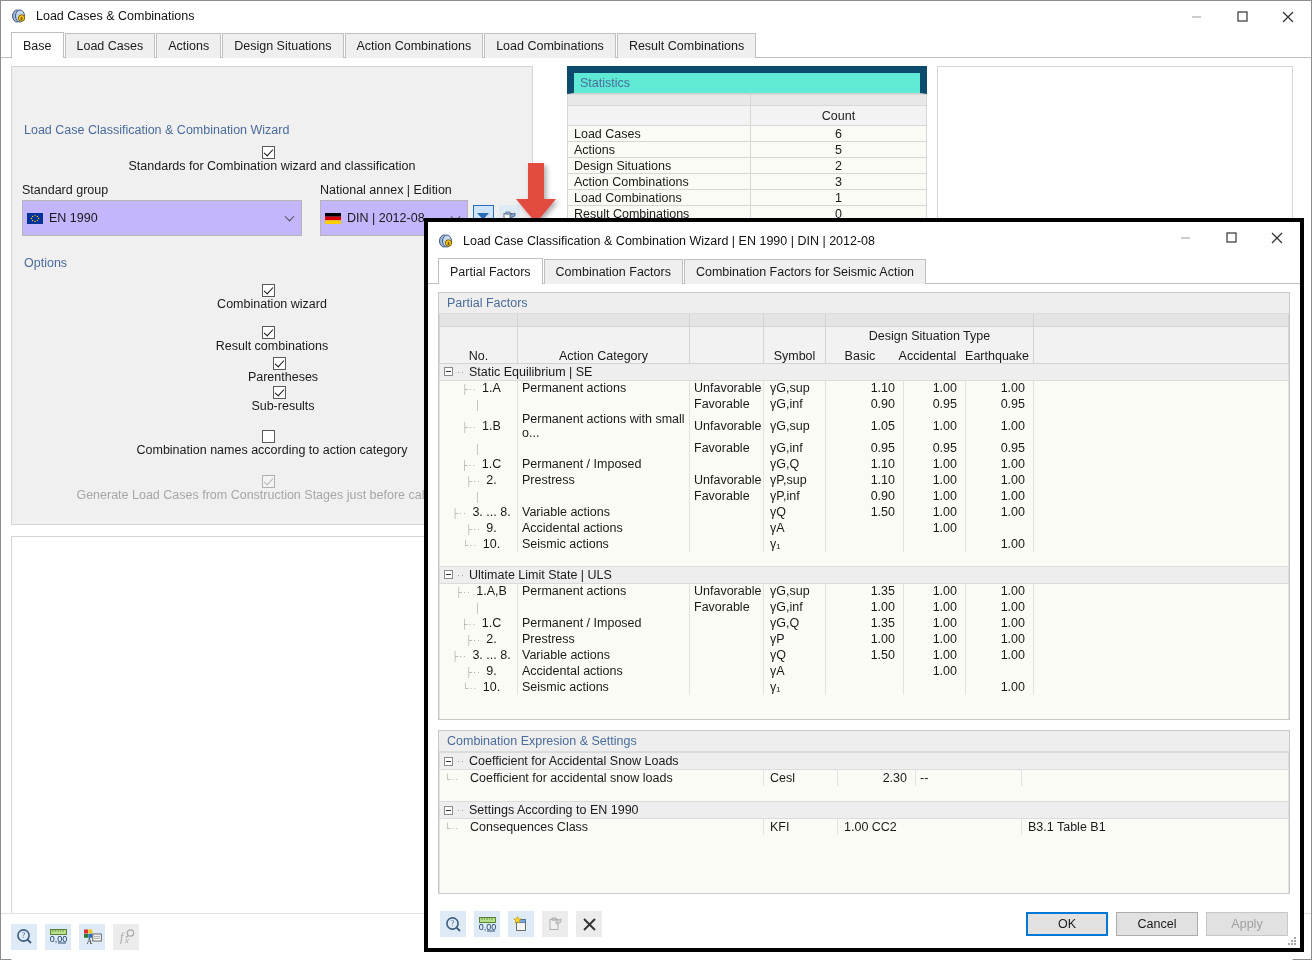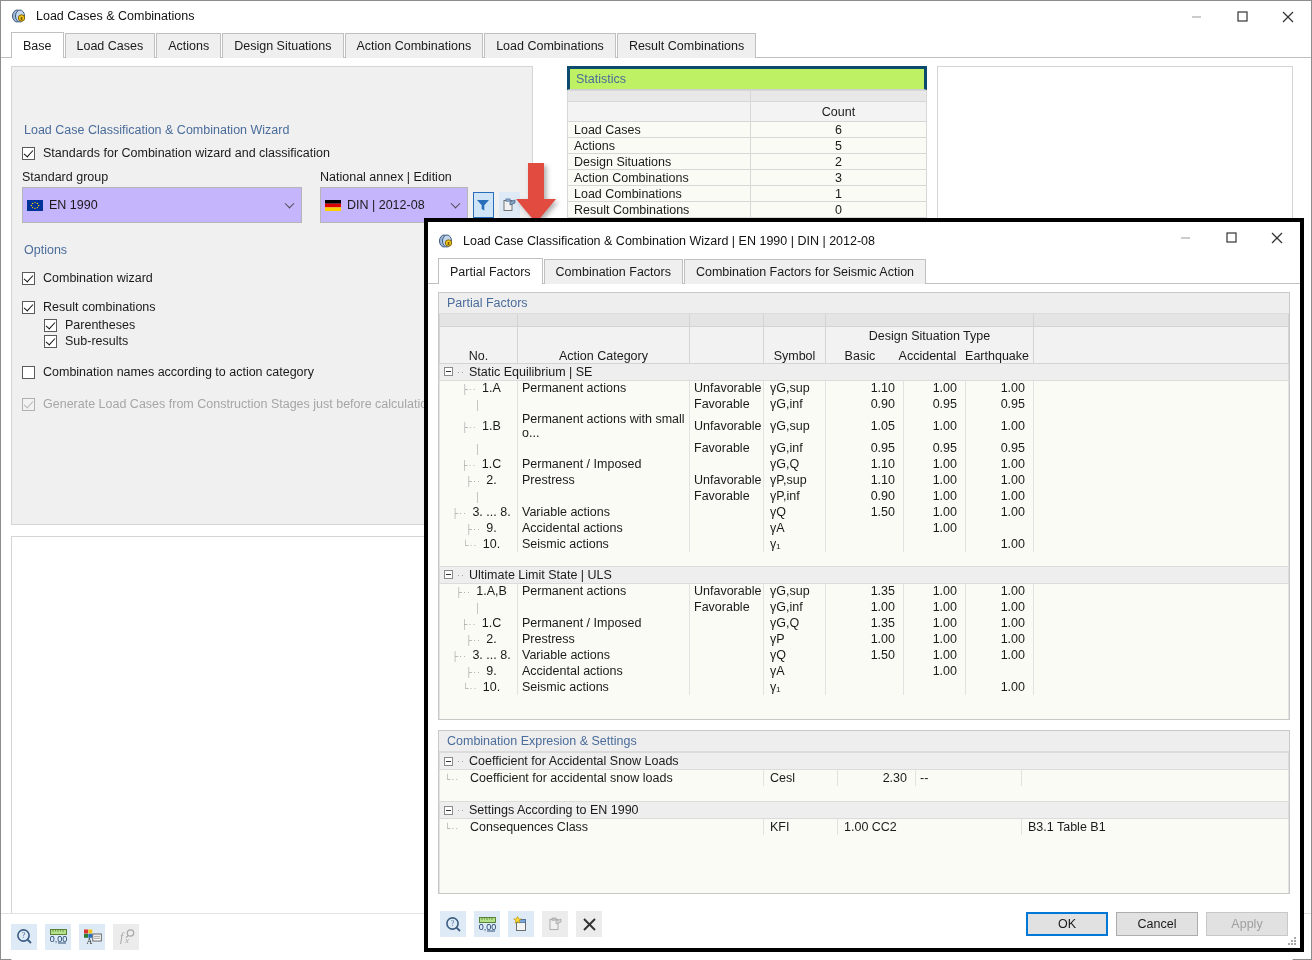--- a/index.html
+++ b/index.html
@@ -50,21 +50,21 @@
   
   .main-content { position:relative; padding:8px 10px 0 10px; height:calc(100% - 58px); }
   .panel-left {
     position:absolute; left:10px; top:8px; width:522px; height:459px;
     background:#f0f0f0; border:1px solid #d5d5d5;
   }
   .section-head {
     color:#4a6c9b; font-size:12.5px; padding:4px 0 6px 2px; font-weight:normal;margin-top:46px;
   }
 
-  .chk-row { display:flex; align-items:center; margin:0 0 0 0; padding:3px 0; }
+  .chk-row { display:flex; align-items:center; margin:0 0 0 0; padding:3px 0;flex-direction:column; }
   .chk {
     width:13px; height:13px; border:1px solid #5a5a5a; background:#fff;
     position:relative; flex:0 0 auto; margin-right:8px;
   }
   .chk.checked::after{
     content:""; position:absolute; left:3px; top:0px; width:4px; height:8px;
     border:solid #111; border-width:0 1.7px 1.7px 0; transform:rotate(42deg);
   }
   .chk.dis { border-color:#b0b0b0; background:#f3f3f3; }
   .chk.dis.checked::after { border-color:#b5b5b5; }
@@ -86,21 +86,21 @@
 
   .icon-btn {
     width:26px; height:26px; border:1px solid transparent; background:#deeaf6;
     display:flex; align-items:center; justify-content:center;
   }
   .icon-btn.sel { border:1px solid #2a6ebb; background:#cfe4f7; }
 
   
   .stats-panel { position:absolute; left:566px; top:8px; width:360px; height:459px; background:#fff; }
   .stats-head {
-    background:#bef264; border:3px solid #0c4a6e; border-bottom:1px solid #d0d0d0;
+    background:#5eead4; border:7px solid #0c4a6e; border-bottom:1px solid #d0d0d0;
     color:#4a6c9b; font-size:12.5px; padding:3px 6px;
   }
   table.stats { border-collapse:collapse; width:100%; table-layout:fixed; }
   table.stats td, table.stats th {
     border:1px solid #d7d7d7; font-size:12.5px; font-weight:normal; height:16px; padding:0 6px;
   }
   .stats .spacer td { height:11px; background:#e8e8e8; border-color:#d7d7d7; }
   .stats .hdr td { background:#f3f3f3; height:20px; text-align:center; }
   .stats td.lbl { background:#fbfbf6; }
   .stats td.num { background:#fbfbf6; text-align:center; }

